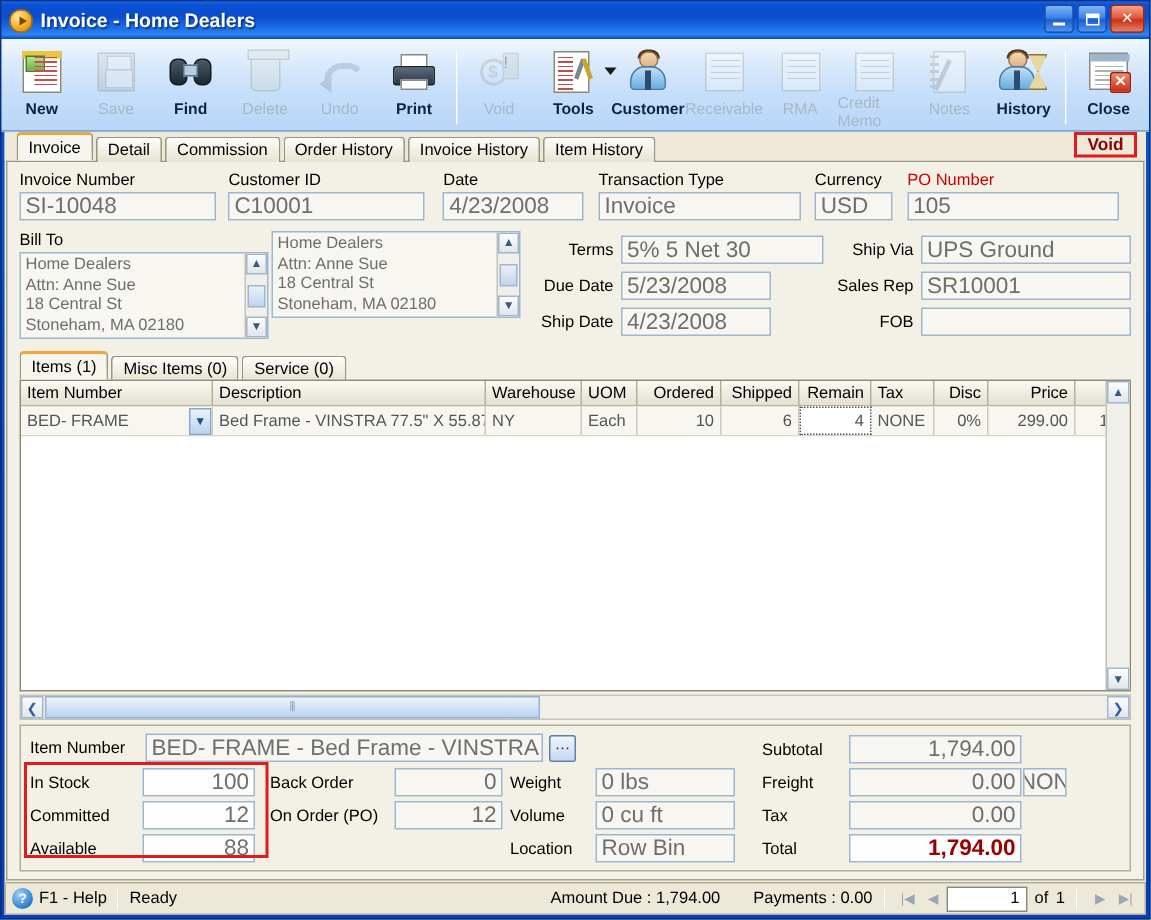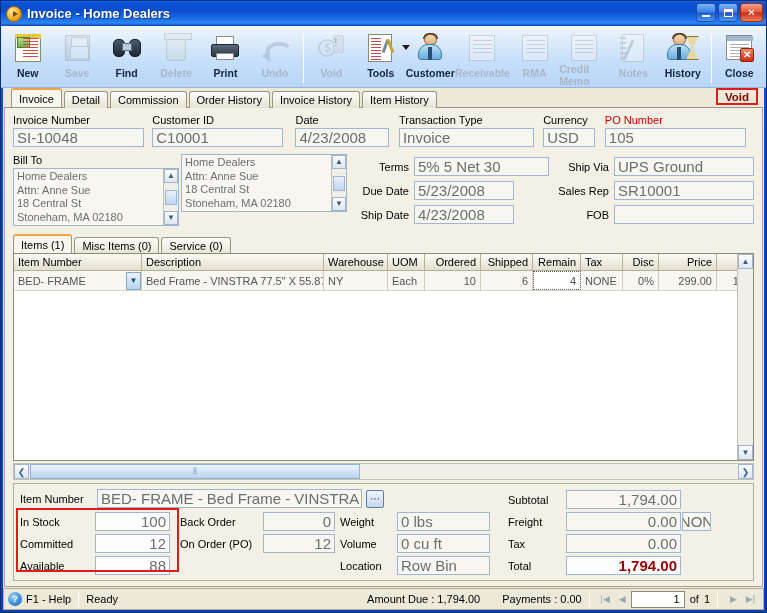--- a/index.html
+++ b/index.html
@@ -68,21 +68,21 @@
     border-bottom:1px solid #93b6dd;
     display:flex; align-items:flex-start; padding:3px 2px 0 2px;
   }
   .tb-item {
     width:58px; height:58px; display:flex; flex-direction:column;
     align-items:center; justify-content:flex-start; cursor:pointer;
     position:relative;
   }
   .tb-ico { width:32px; height:32px; margin-top:3px; position:relative; }
   .tb-lab { font-size:10.5px; color:#10243c; margin-top:3px; font-weight:bold; }
-  .tb-item.disabled .tb-lab { color:#a8b7c7; font-weight:bold; }
+  .tb-item.disabled .tb-lab { color:#a8b7c7; font-weight:normal; }
   .tb-item.disabled .tb-ico { opacity:.32; filter:grayscale(70%); }
   .tb-sep { width:1px; height:50px; background:#a6c1de; margin:4px 3px 0 3px; flex:0 0 1px;
             border-right:1px solid #ffffff; }
   .tb-caret { position:absolute; right:-4px; top:16px; width:0;height:0;
               border-left:4px solid transparent;border-right:4px solid transparent;
               border-top:5px solid #1b1b1b; cursor:pointer;}
 
   
   .ico-doc { position:absolute; left:3px; top:2px; width:26px;height:28px; background:#fff;
              border:1px solid #8a8a6e; }
@@ -351,35 +351,35 @@
           </div>
       </div>
       <div class="tb-lab">Find</div>
     </div>
     <div class="tb-item disabled">
       <div class="tb-ico">
           <div class="ico-bin"></div>
         </div>
       <div class="tb-lab">Delete</div>
     </div>
+    <div class="tb-item disabled">
+      <div class="tb-ico">
+          <div class="ico-undo"></div>
+        </div>
+      <div class="tb-lab">Undo</div>
+    </div>
     <div class="tb-item">
       <div class="tb-ico">
         <div class="ico-print">
             <div class="paper"></div>
             <div class="body"></div>
             <div class="out"></div>
           </div>
       </div>
       <div class="tb-lab">Print</div>
-    </div>
-    <div class="tb-item disabled">
-      <div class="tb-ico">
-          <div class="ico-undo"></div>
-        </div>
-      <div class="tb-lab">Undo</div>
     </div>
 
     <div class="tb-sep"></div>
 
     <div class="tb-item disabled">
       <div class="tb-ico">
         <div class="ico-void">
             <div class="c">$</div>
             <div class="b">!</div>
           </div>

